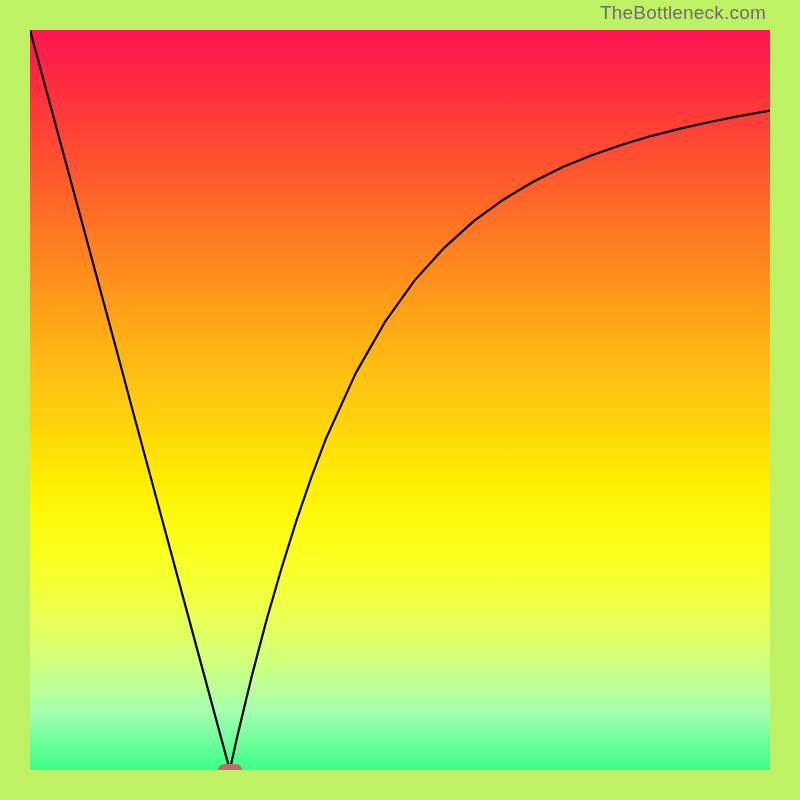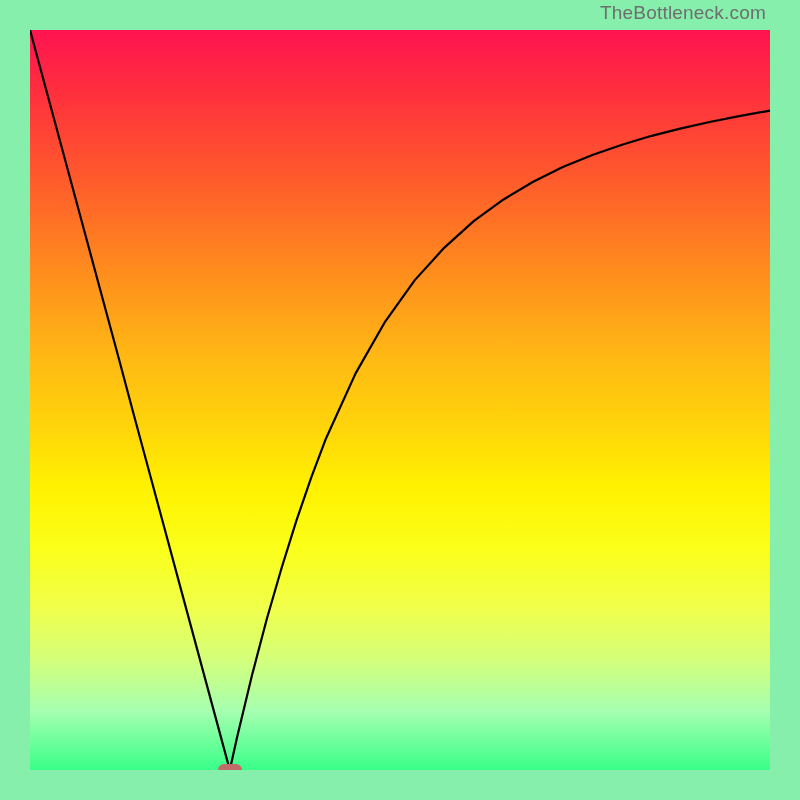--- a/index.html
+++ b/index.html
@@ -10,21 +10,21 @@
     overflow: hidden;
     background: #000;
     font-family: Arial, Helvetica, sans-serif;
   }
   .frame {
     position: absolute;
     left: 0;
     top: 0;
     width: 800px;
     height: 800px;
-    background: #86efac;
+    background: #bef264;
   }
   .plot-area {
     position: absolute;
     left: 30px;
     top: 30px;
     width: 740px;
     height: 740px;
     overflow: hidden;
   }
   .gradient {

